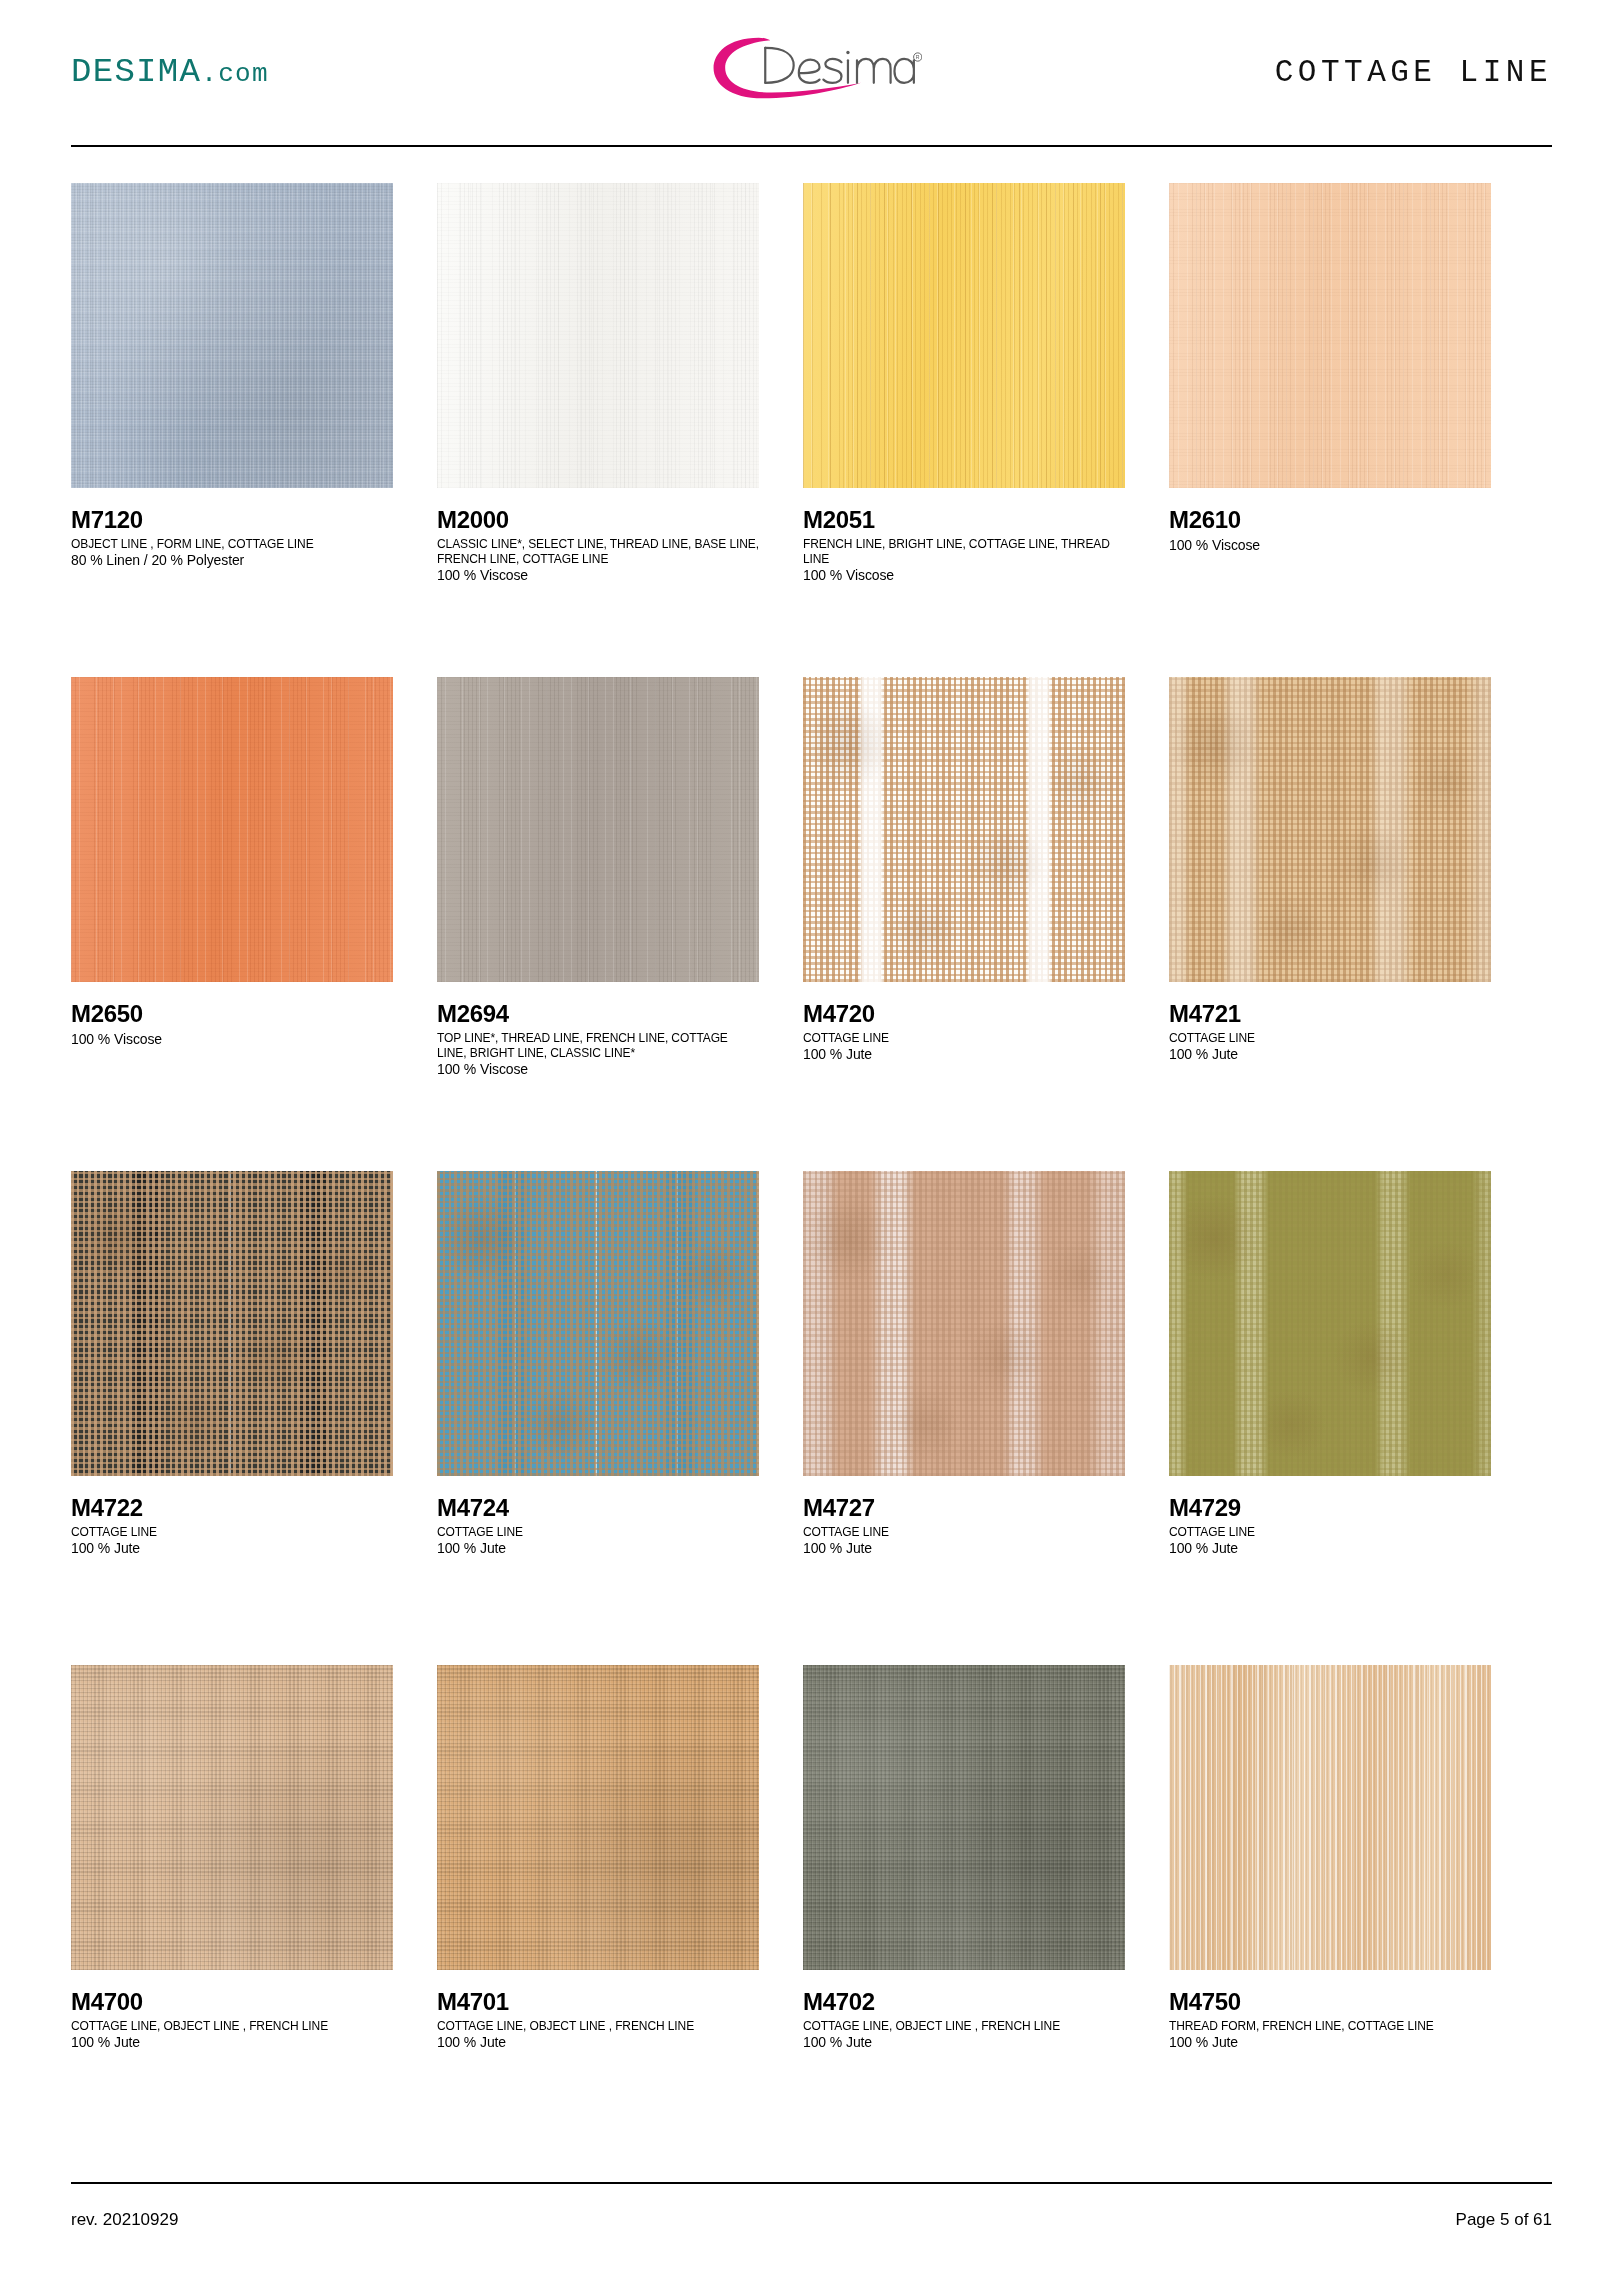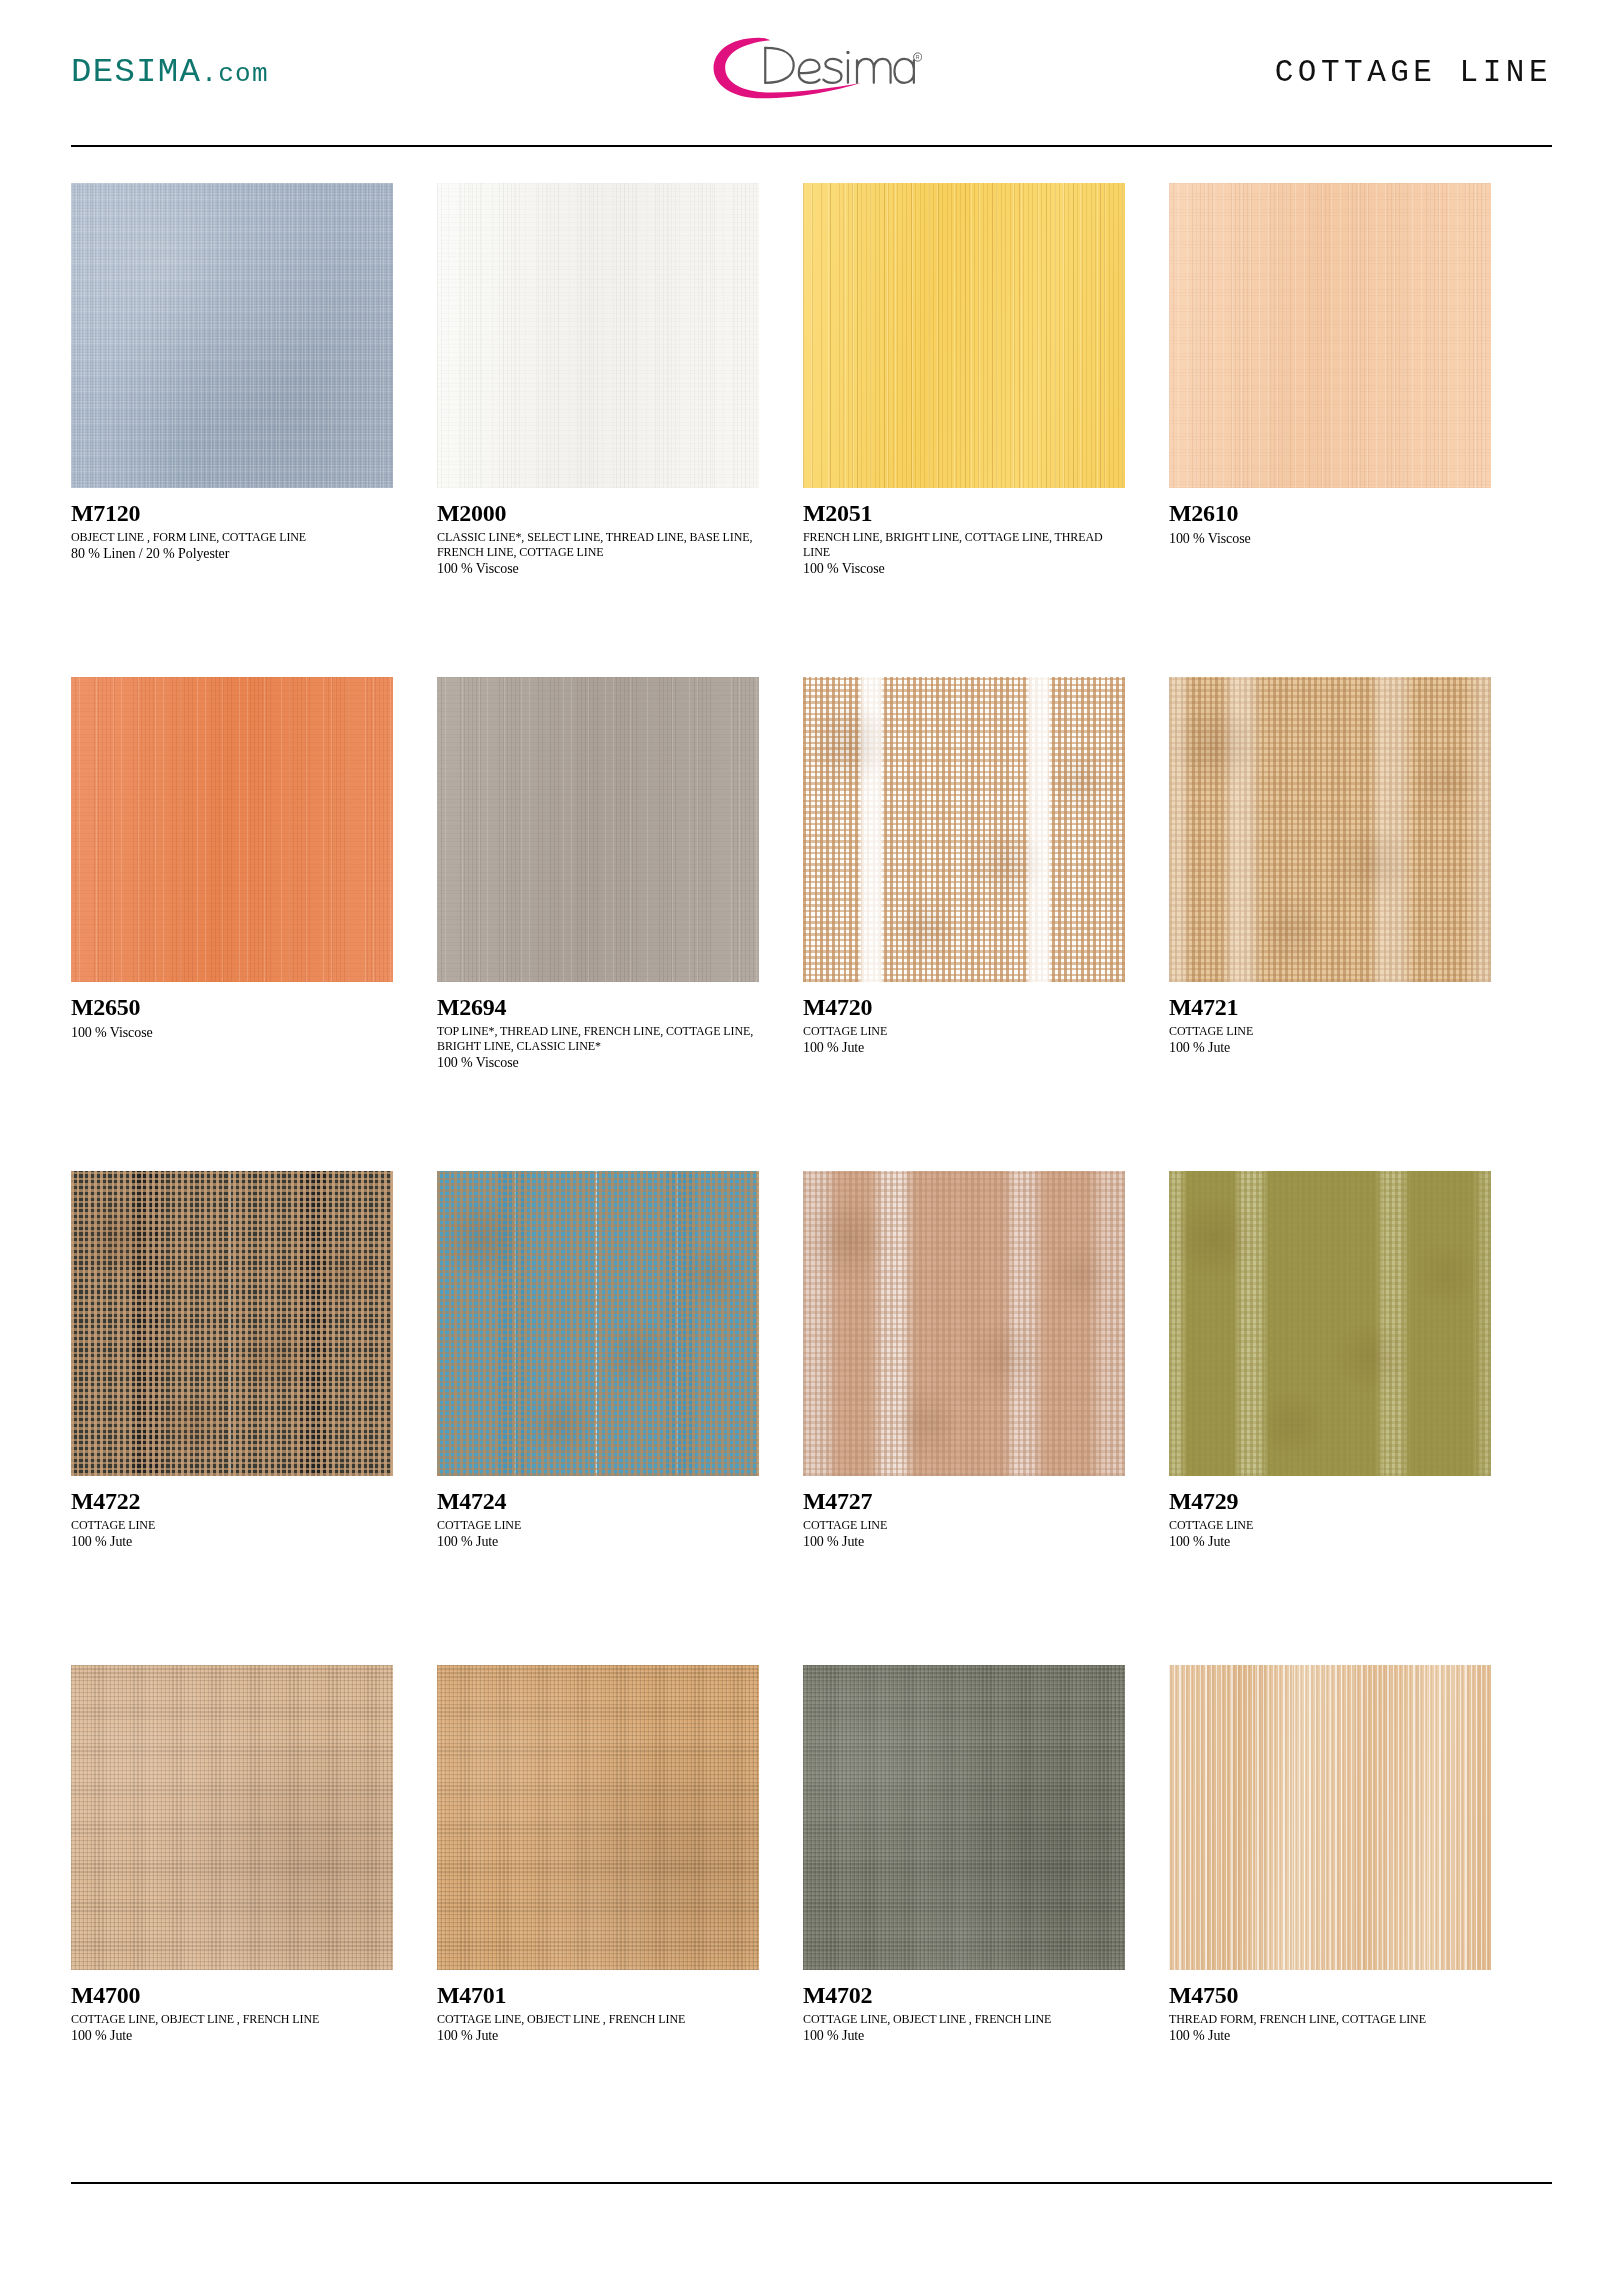--- a/index.html
+++ b/index.html
@@ -86,21 +86,21 @@
   .cell {
     width: 322px;
     position: relative;
   }
   .swatch {
     width: 322px;
     height: 305px;
     position: relative;
     overflow: hidden;
   }
-  .meta { padding-top: 13px; font-family: Liberation Serif, serif; }
+  .meta { padding-top: 20px; }
   .code {
     font-size: 24px;
     font-weight: bold;
     line-height: 1.0;
     letter-spacing: -0.3px;
     margin-bottom: 4.5px;
   }
   .lines {
     font-size: 12px;
     line-height: 1.28;
@@ -520,15 +520,19 @@
           <div class="code">M4750</div>
           <div class="lines">THREAD FORM, FRENCH LINE, COTTAGE LINE</div>
           <div class="comp">100 % Jute</div>
         </div>
       </div>
     </div>
 
   </div>
 
   <div class="footer-rule"></div>
+  <div class="footer">
+    <div>rev. 20210929</div>
+    <div>Page 5 of 61</div>
+  </div>
 
 </div>
 
 
 </body></html>

